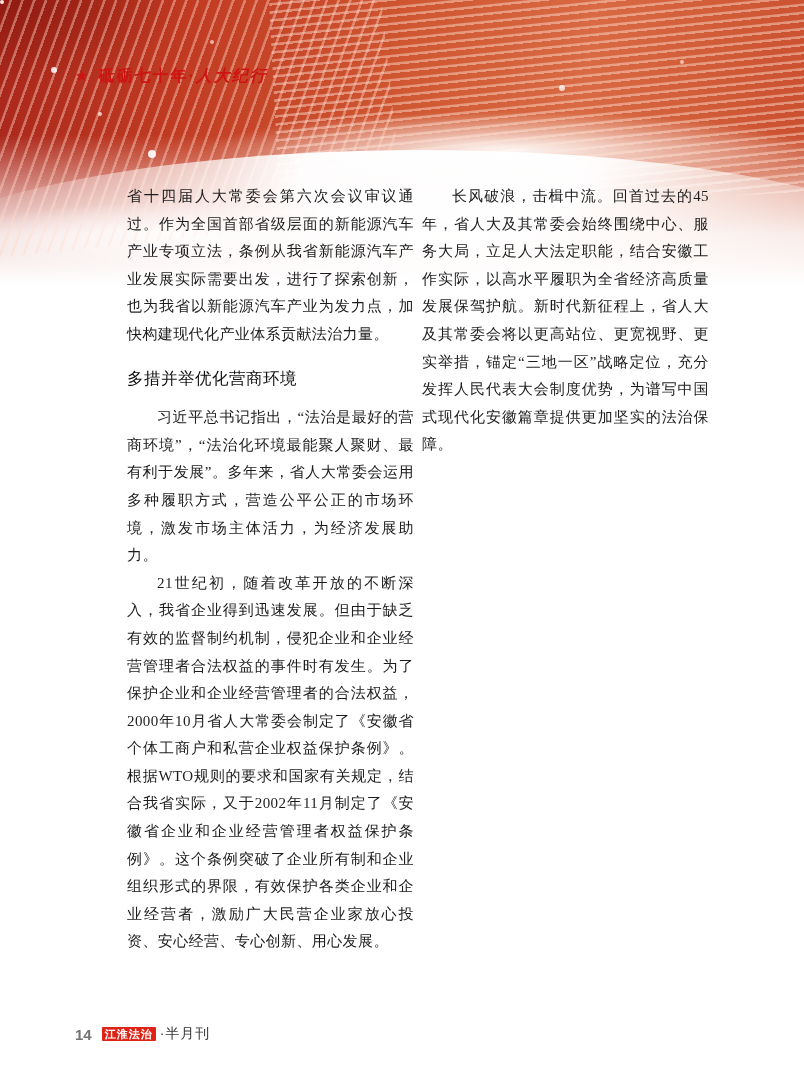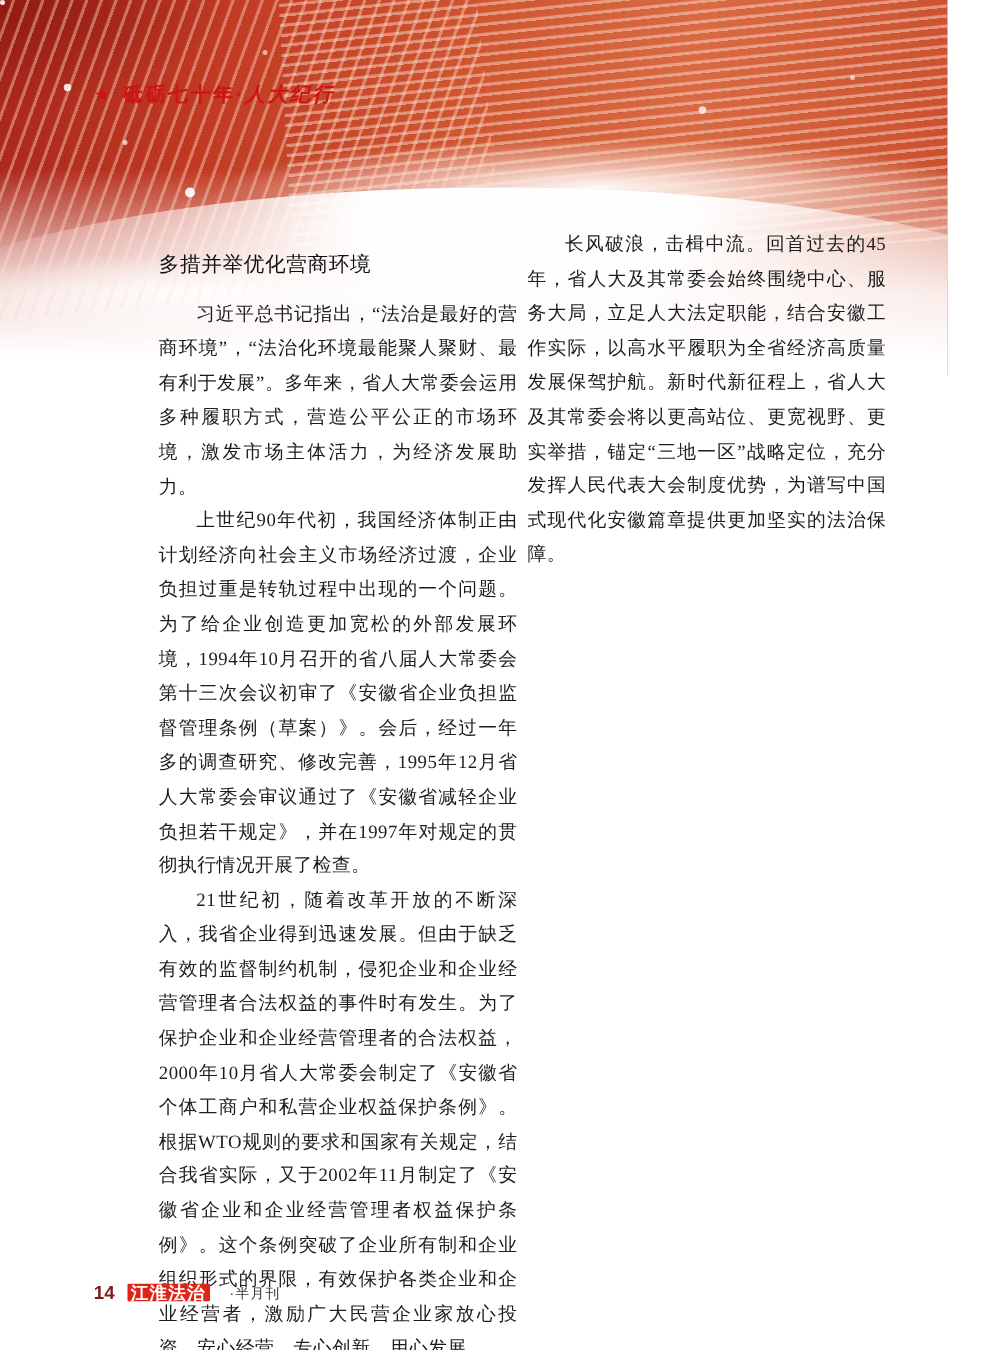--- a/index.html
+++ b/index.html
@@ -3,28 +3,27 @@
 <meta charset="utf-8">
 <style>
   html,body{margin:0;padding:0;background:#e8e8e8;}
   .page{
     position:relative;width:804px;height:1080px;margin:0 auto;
     background:#ffffff;overflow:hidden;
     font-family:"Liberation Serif","DejaVu Serif",serif;
   }
   
   .banner{
-    position:absolute;top:0;left:0;width:720px;height:300px;overflow:hidden;
+    position:absolute;top:0;left:0;width:804px;height:300px;overflow:hidden;
     background:
       radial-gradient(ellipse 260px 120px at 0% 0%, rgba(140,25,16,.85), rgba(140,25,16,0) 70%),
       radial-gradient(ellipse 430px 55px at 63% 50%, rgba(255,255,255,.95), rgba(255,255,255,0) 70%),
       radial-gradient(ellipse 320px 45px at 22% 78%, rgba(255,255,255,.85), rgba(255,255,255,0) 70%),
       linear-gradient(to bottom, rgba(255,255,255,0) 45%, rgba(255,255,255,.85) 78%, #ffffff 95%),
       linear-gradient(100deg, #a8261b 0%, #c03a22 22%, #cf5631 48%, #d96a43 70%, #c94c2c 100%);
-    padding-left: 38px;
   }
   .banner .streaks-right{
     position:absolute;right:-30px;top:-25px;width:560px;height:230px;
     background:repeating-linear-gradient(177deg,
       rgba(255,238,228,0) 0 5px, rgba(255,232,220,.55) 6px 8px);
     transform:rotate(-3deg);opacity:.8;
   }
   .banner .streaks-left{
     position:absolute;left:-70px;top:-50px;width:460px;height:290px;
     background:repeating-linear-gradient(116deg,
@@ -68,47 +67,47 @@
     margin:16px 0 12px 0;
     font-family:"Liberation Sans","DejaVu Sans",sans-serif;
     font-weight:normal;font-size:16.5px;color:#111;letter-spacing:.5px;
   }
   
   .footer{
     position:absolute;left:75px;top:1024px;height:20px;
     display:flex;align-items:center;
     font-family:"Liberation Sans","DejaVu Sans",sans-serif;
   }
-  .footer .pagenum{font-weight:bold;font-size:15px;color:#7f1d1d;margin-right:10px;}
+  .footer .pagenum{font-weight:bold;font-size:15px;color:#737373;margin-right:10px;}
   .footer .logo{
-    background:#e02317;color:#ffffff;font-size:14px;font-weight:bold;
+    background:#e02317;color:#ffffff;font-size:11px;font-weight:bold;
     padding:2px 3px;letter-spacing:1px;border-radius:1px;line-height:10px;
   }
-  .footer .edition{font-size:11px;color:#333;margin-left:16px;letter-spacing:1px;}
+  .footer .edition{font-size:14px;color:#333;margin-left:4px;letter-spacing:1px;}
 </style>
 </head>
 <body>
 
 <div class="page">
 
   <div class="banner">
     <div class="streaks-left"></div>
     <div class="streaks-right"></div>
     <div class="sweep"></div>
     <div class="dots"></div>
     <div class="banner-title">
       <span class="star">★</span><span>砥砺七十年</span><span>·</span><span class="stylized">人大纪行</span>
     </div>
   </div>
 
   <div class="content">
     <div class="col">
+      <p>省十四届人大常委会第六次会议审议通过。作为全国首部省级层面的新能源汽车产业专项立法，条例从我省新能源汽车产业发展实际需要出发，进行了探索创新，也为我省以新能源汽车产业为发力点，加快构建现代化产业体系贡献法治力量。</p>
       <h3 class="section-heading">多措并举优化营商环境</h3>
       <p class="ind">习近平总书记指出，“法治是最好的营商环境”，“法治化环境最能聚人聚财、最有利于发展”。多年来，省人大常委会运用多种履职方式，营造公平公正的市场环境，激发市场主体活力，为经济发展助力。</p>
-      <p class="ind">上世纪90年代初，我国经济体制正由计划经济向社会主义市场经济过渡，企业负担过重是转轨过程中出现的一个问题。为了给企业创造更加宽松的外部发展环境，1994年10月召开的省八届人大常委会第十三次会议初审了《安徽省企业负担监督管理条例（草案）》。会后，经过一年多的调查研究、修改完善，1995年12月省人大常委会审议通过了《安徽省减轻企业负担若干规定》，并在1997年对规定的贯彻执行情况开展了检查。</p>
       <p class="ind">21世纪初，随着改革开放的不断深入，我省企业得到迅速发展。但由于缺乏有效的监督制约机制，侵犯企业和企业经营管理者合法权益的事件时有发生。为了保护企业和企业经营管理者的合法权益，2000年10月省人大常委会制定了《安徽省个体工商户和私营企业权益保护条例》。根据WTO规则的要求和国家有关规定，结合我省实际，又于2002年11月制定了《安徽省企业和企业经营管理者权益保护条例》。这个条例突破了企业所有制和企业组织形式的界限，有效保护各类企业和企业经营者，激励广大民营企业家放心投资、安心经营、专心创新、用心发展。</p>
 
     </div>
 
     <div class="col">
       <p class="ind"><span>长风破浪，击楫中流。回首过去的45年，省人大及其常委会始终围绕中心、服务大局，立足人大法定职能，结合安徽工作实际，以高水平履职为全省经济高质量发展保驾护航。新时代新征程上，省人大及其常委会将以更高站位、更宽视野、更实举措，锚定“三地一区”战略定位，充分发挥人民代表大会制度优势，为谱写中国式现代化安徽篇章提供更加坚实的法治保障。</span></p>
 
     </div>
   </div>
 

